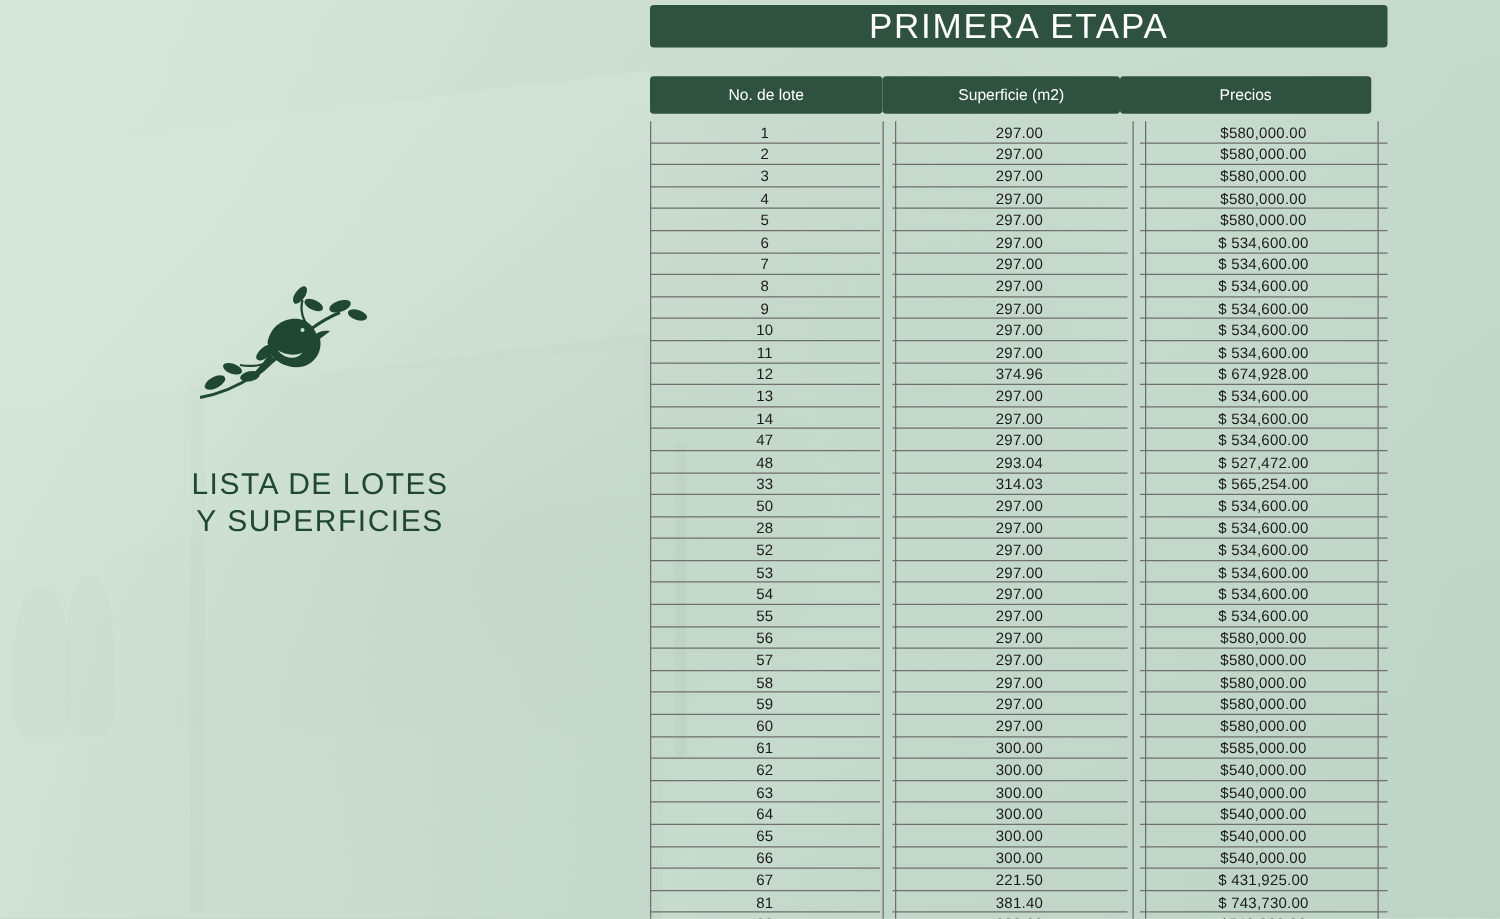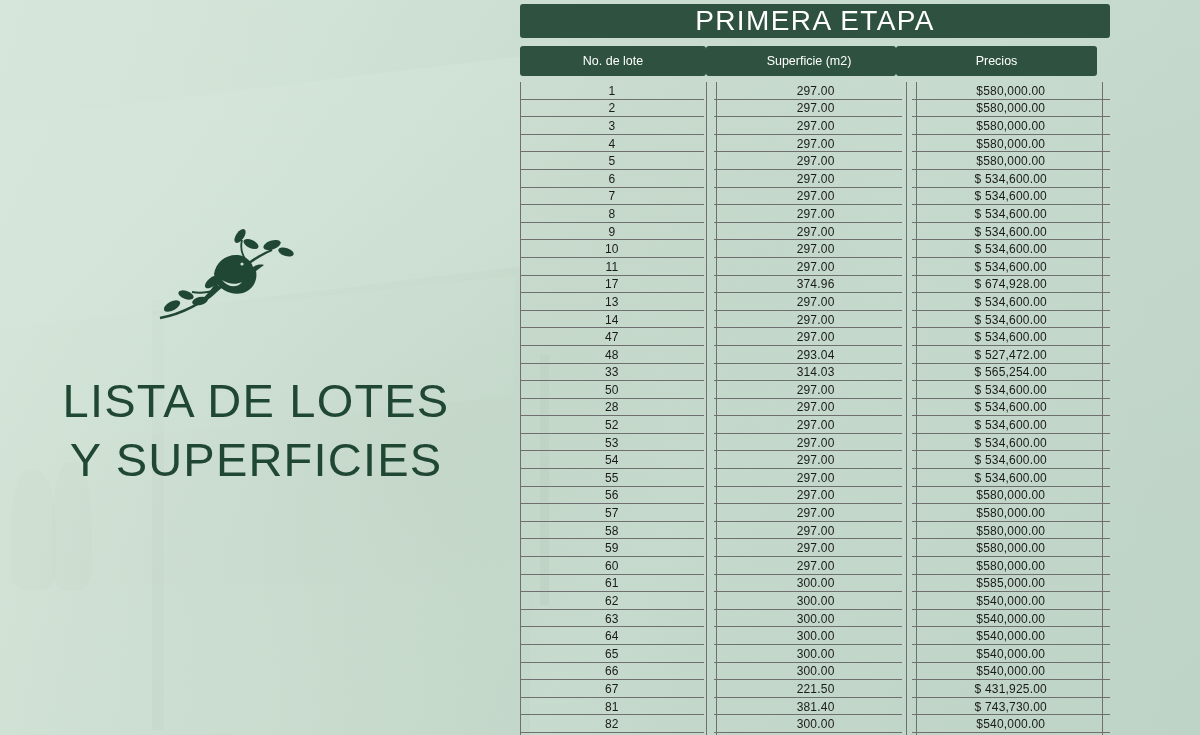--- a/index.html
+++ b/index.html
@@ -73,21 +73,21 @@
     left: 56px; top: 222px;
     width: 420px;
   }
   .bird-mark {
     width: 150px; height: 120px;
     margin-left: 96px;
   }
   .title {
     margin-top: 26px;
     color: #1f4733;
-    font-size: 47px;
+    font-size: 24px;
     letter-spacing: 1.2px;
     line-height: 1.25;
     font-weight: 400;
     text-align: center;
     width: 400px;
   }
   .title .l2 { display: block; }
 
   
   .table-wrap {
@@ -101,21 +101,21 @@
     height: 34px;
     display: flex;
     align-items: center;
     justify-content: center;
     font-size: 28px;
     letter-spacing: 1.4px;
     border-radius: 3px;
   }
   .head-row {
     display: flex;
-    margin-top: 8px;
+    margin-top: 23px;
   }
   .head-cell {
     background: #2f5240;
     color: #ffffff;
     height: 30px;
     display: flex;
     align-items: center;
     justify-content: center;
     font-size: 12.5px;
     border-radius: 3px;
@@ -273,21 +273,21 @@
           <div class="cell c1">10</div>
           <div class="cell c2">297.00</div>
           <div class="cell c3">$ 534,600.00</div>
         </div>
         <div class="row">
           <div class="cell c1">11</div>
           <div class="cell c2">297.00</div>
           <div class="cell c3">$ 534,600.00</div>
         </div>
         <div class="row">
-          <div class="cell c1">17</div>
+          <div class="cell c1">12</div>
           <div class="cell c2">374.96</div>
           <div class="cell c3">$ 674,928.00</div>
         </div>
         <div class="row">
           <div class="cell c1">13</div>
           <div class="cell c2">297.00</div>
           <div class="cell c3">$ 534,600.00</div>
         </div>
         <div class="row">
           <div class="cell c1">14</div>

